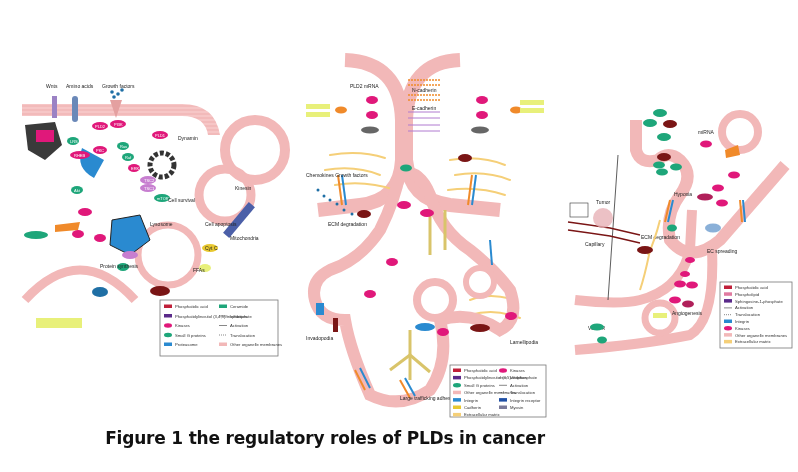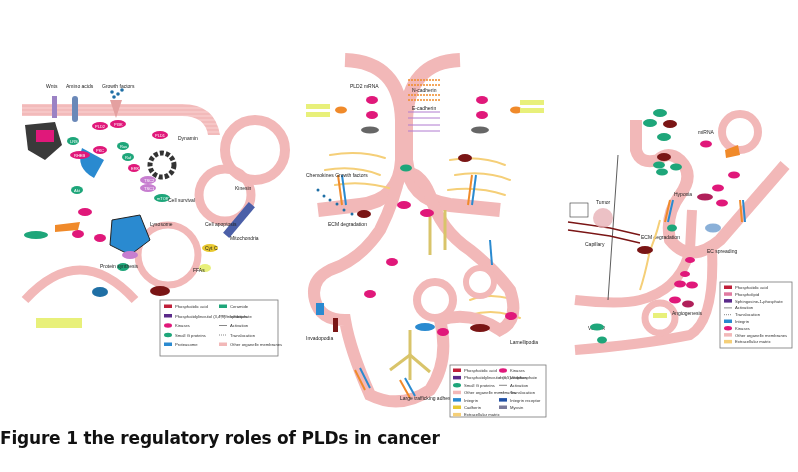--- a/index.html
+++ b/index.html
@@ -1,20 +1,20 @@
 <!DOCTYPE html>
 <html><head>
 <meta charset="utf-8">
 <style>
   html,body{margin:0;padding:0;background:#ffffff;}
   body{width:798px;height:472px;position:relative;overflow:hidden;font-family:"Liberation Sans",sans-serif;}
   #figure{position:absolute;left:0;top:0;width:798px;height:472px;}
   .lbl{font-family:"Liberation Sans",sans-serif;font-size:5px;fill:#222;}
   .lblw{font-family:"Liberation Sans",sans-serif;font-size:4px;fill:#fff;}
-  .caption{position:absolute;left:0;top:428px;width:650px;
+  .caption{position:absolute;left:0;top:428px;width:650px;text-align:center;
     font-family:"DejaVu Sans",sans-serif;font-weight:bold;font-size:17px;color:#111;letter-spacing:-0.2px;}
   .legend-box{fill:#fff;stroke:#777;stroke-width:0.8;}
   .leg-t{font-family:"Liberation Sans",sans-serif;font-size:4.2px;fill:#333;}
 </style>
 </head>
 <body>
 
 <svg id="figure" viewBox="0 0 798 472" xmlns="http://www.w3.org/2000/svg">
   <defs>
     <pattern id="memb" width="4" height="4" patternUnits="userSpaceOnUse">

